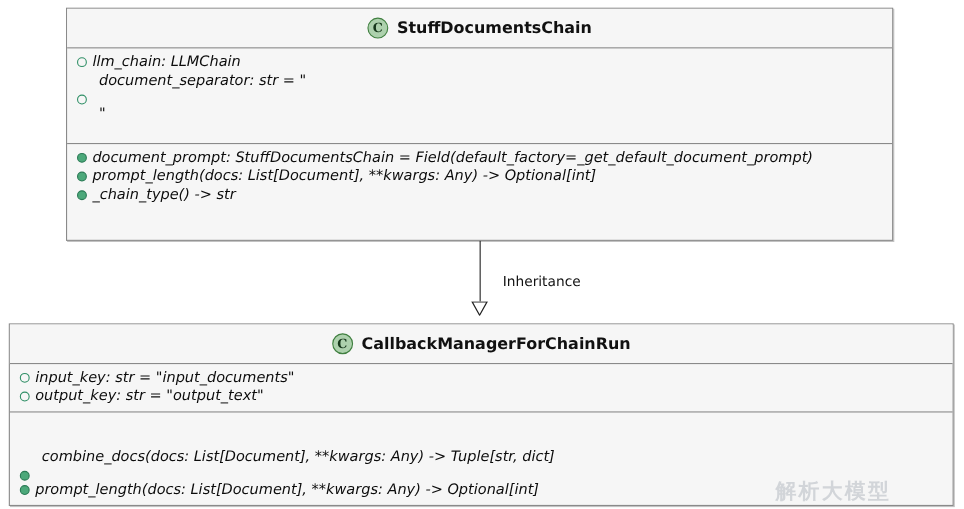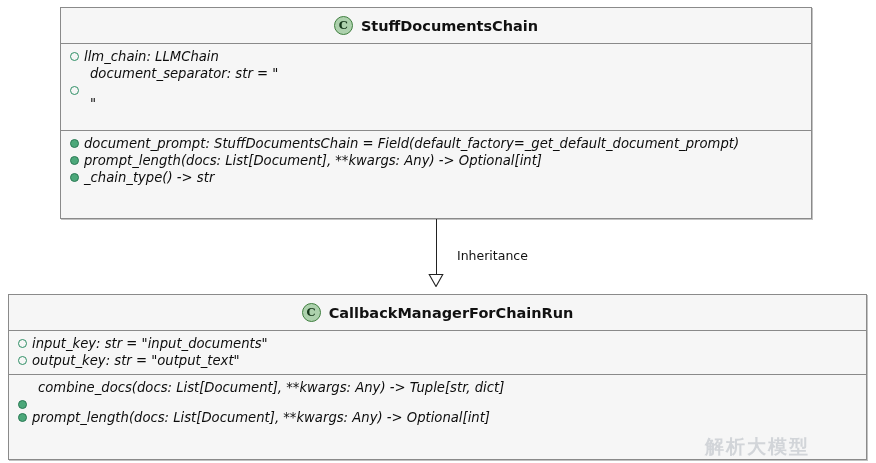--- a/index.html
+++ b/index.html
@@ -100,20 +100,21 @@
   }
   .marker.none {
     border: none;
     background: transparent;
   }
 
   .member-text { display: inline-block; font-style: italic; }
   .member.abstract .member-text {
     font-style: italic;
     padding-left: 6px;
+    margin-top: 28px;
   }
   .member.cont .member-text { padding-left: 6px; }
 
   
   .link-line {
     position: absolute;
     width: 1px;
     background: #222222;
   }
   .link-arrow-outline {

